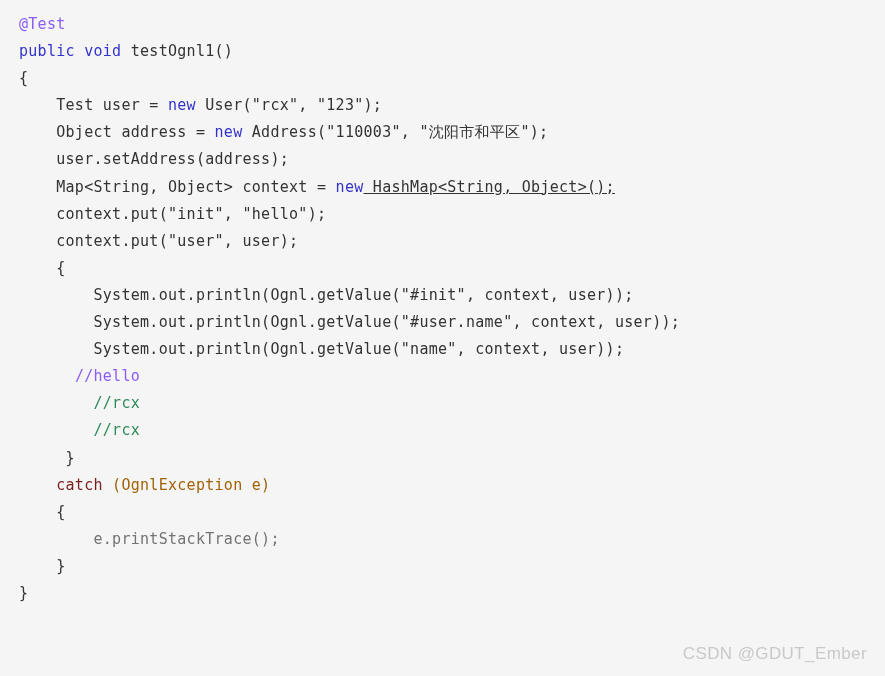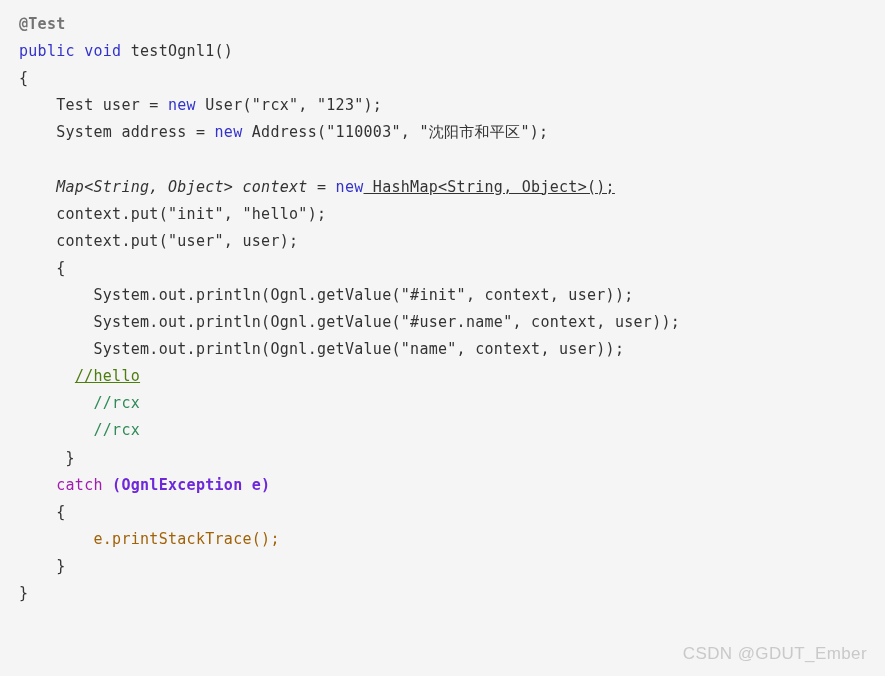--- a/index.html
+++ b/index.html
@@ -47,37 +47,37 @@
     font-size: 17px;
     color: #c9c9c9;
     letter-spacing: 0.4px;
     white-space: pre;
   }
 </style>
 </head>
 <body style="background: rgb(245, 245, 245);">
 
 <div id="code-block">
-    <div class="code-line"><span class="tok plain" style="color: #737373; font-weight: bold;">@Test</span></div>
+    <div class="code-line"><span class="tok plain" style="color: #8b5cf6;">@Test</span></div>
     <div class="code-line"><span class="tok kw" style="color: rgb(51, 51, 204);">public void</span><span class="tok plain" style="color: rgb(51, 51, 51); text-align: right;"> testOgnl1()</span></div>
     <div class="code-line"><span class="tok plain" style="color: rgb(51, 51, 51);">{</span></div>
     <div class="code-line"><span class="tok plain" style="color: rgb(51, 51, 51);">    </span><span class="tok plain" style="color: rgb(51, 51, 51);">Test user = </span><span class="tok kw" style="color: rgb(51, 51, 204);">new</span><span class="tok plain" style="color: rgb(51, 51, 51);"> User("rcx", "123");</span></div>
-    <div class="code-line"><span class="tok plain" style="color: rgb(51, 51, 51);">    </span><span class="tok plain" style="color: rgb(51, 51, 51);">System address = </span><span class="tok kw" style="color: rgb(51, 51, 204);">new</span><span class="tok plain" style="color: rgb(51, 51, 51);"> Address("110003", "沈阳市和平区");</span></div>
-    <div class="code-line"><span class="tok plain" style="color: rgb(51, 51, 51);">    </span></div>
-    <div class="code-line"><span class="tok plain" style="color: rgb(51, 51, 51);">    </span><span class="tok plain" style="color: rgb(51, 51, 51); font-style: italic;">Map&lt;String, Object&gt; context = </span><span class="tok kw" style="color: rgb(51, 51, 204);">new</span><span class="tok plain" style="color: rgb(51, 51, 51); text-decoration: underline;"> HashMap&lt;String, Object&gt;();</span></div>
+    <div class="code-line"><span class="tok plain" style="color: rgb(51, 51, 51);">    </span><span class="tok plain" style="color: rgb(51, 51, 51);">Object address = </span><span class="tok kw" style="color: rgb(51, 51, 204);">new</span><span class="tok plain" style="color: rgb(51, 51, 51);"> Address("110003", "沈阳市和平区");</span></div>
+    <div class="code-line"><span class="tok plain" style="color: rgb(51, 51, 51);">    </span><span class="tok plain" style="color: rgb(51, 51, 51);">user.setAddress(address);</span></div>
+    <div class="code-line"><span class="tok plain" style="color: rgb(51, 51, 51);">    </span><span class="tok plain" style="color: rgb(51, 51, 51);">Map&lt;String, Object&gt; context = </span><span class="tok kw" style="color: rgb(51, 51, 204);">new</span><span class="tok plain" style="color: rgb(51, 51, 51); text-decoration: underline;"> HashMap&lt;String, Object&gt;();</span></div>
     <div class="code-line"><span class="tok plain" style="color: rgb(51, 51, 51);">    </span><span class="tok plain" style="color: rgb(51, 51, 51);">context.put("init", "hello");</span></div>
     <div class="code-line"><span class="tok plain" style="color: rgb(51, 51, 51);">    </span><span class="tok plain" style="color: rgb(51, 51, 51);">context.put("user", user);</span></div>
     <div class="code-line"><span class="tok plain" style="color: rgb(51, 51, 51);">    </span><span class="tok plain" style="color: rgb(51, 51, 51);">{</span></div>
     <div class="code-line"><span class="tok plain" style="color: rgb(51, 51, 51);">        </span><span class="tok plain" style="color: rgb(51, 51, 51);">System.out.println(Ognl.getValue("#init", context, user));</span></div>
     <div class="code-line"><span class="tok plain" style="color: rgb(51, 51, 51);">        </span><span class="tok plain" style="color: rgb(51, 51, 51);">System.out.println(Ognl.getValue("#user.name", context, user));</span></div>
     <div class="code-line"><span class="tok plain" style="color: rgb(51, 51, 51);">        </span><span class="tok plain" style="color: rgb(51, 51, 51);">System.out.println(Ognl.getValue("name", context, user));</span></div>
-    <div class="code-line"><span class="tok plain" style="color: rgb(51, 51, 51);">      </span><span class="tok cmt" style="color: #4d7c0f; text-decoration: underline;">//hello</span></div>
+    <div class="code-line"><span class="tok plain" style="color: rgb(51, 51, 51);">      </span><span class="tok cmt" style="color: #8b5cf6;">//hello</span></div>
     <div class="code-line"><span class="tok plain" style="color: rgb(51, 51, 51);">        </span><span class="tok cmt" style="color: rgb(46, 139, 87);">//rcx</span></div>
     <div class="code-line"><span class="tok plain" style="color: rgb(51, 51, 51);">        </span><span class="tok cmt" style="color: rgb(46, 139, 87);">//rcx</span></div>
     <div class="code-line"><span class="tok plain" style="color: rgb(51, 51, 51);">     </span><span class="tok plain" style="color: rgb(51, 51, 51);">}</span></div>
-    <div class="code-line"><span class="tok plain" style="color: rgb(51, 51, 51);">    </span><span class="tok kw" style="color: #a21caf;">catch</span><span class="tok plain" style="color: #6d28d9; font-weight: bold;"> (OgnlException e)</span></div>
+    <div class="code-line"><span class="tok plain" style="color: rgb(51, 51, 51);">    </span><span class="tok kw" style="color: #7f1d1d;">catch</span><span class="tok plain" style="color: #a16207;"> (OgnlException e)</span></div>
     <div class="code-line"><span class="tok plain" style="color: rgb(51, 51, 51);">    </span><span class="tok plain" style="color: rgb(51, 51, 51);">{</span></div>
-    <div class="code-line"><span class="tok plain" style="color: rgb(51, 51, 51);">        </span><span class="tok plain" style="color: #a16207; text-align: center;">e.printStackTrace();</span></div>
+    <div class="code-line"><span class="tok plain" style="color: rgb(51, 51, 51);">        </span><span class="tok plain" style="color: #737373; text-align: center;">e.printStackTrace();</span></div>
     <div class="code-line"><span class="tok plain" style="color: rgb(51, 51, 51);">    </span><span class="tok plain" style="color: rgb(51, 51, 51);">}</span></div>
     <div class="code-line"><span class="tok plain" style="color: rgb(51, 51, 51);">}</span></div>
   </div>
 
 <div id="csdn-watermark" style="color: rgb(201, 201, 201); margin-top: 39px;">CSDN @GDUT_Ember</div>
 
 </body></html>

